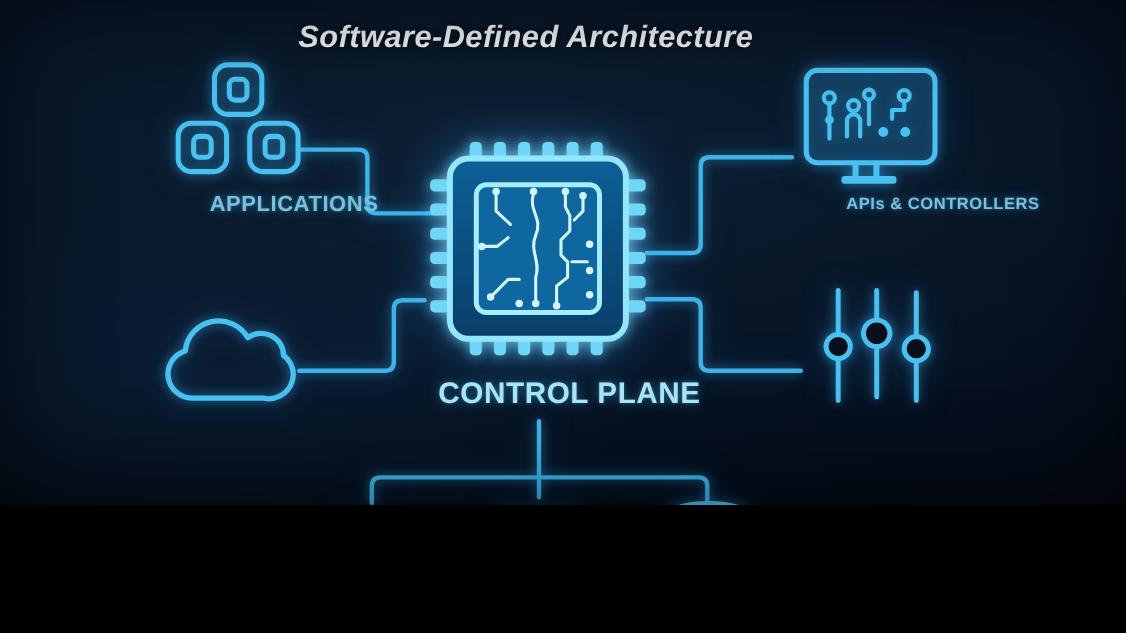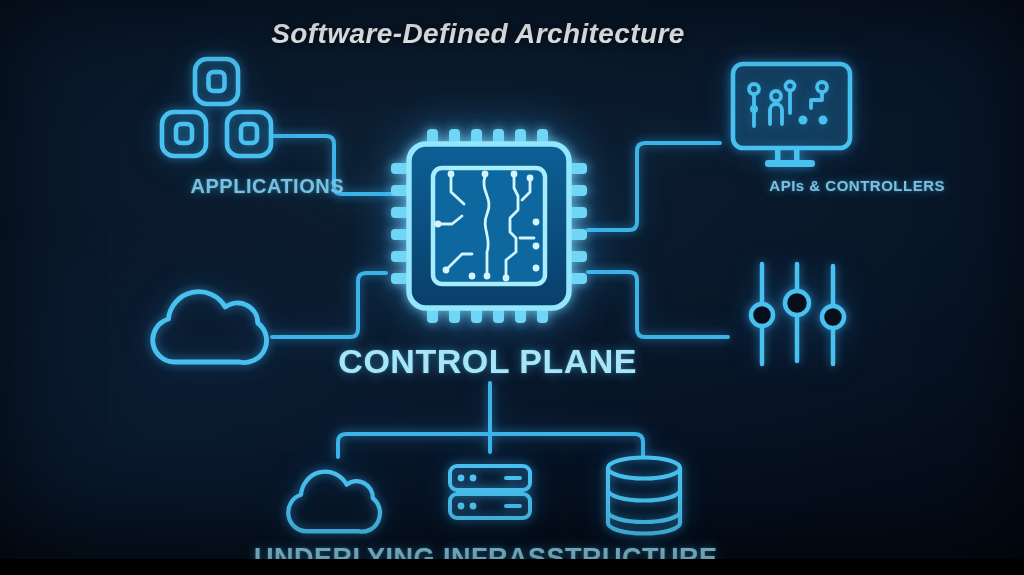--- a/index.html
+++ b/index.html
@@ -1,37 +1,37 @@
 <!DOCTYPE html>
 <html><head>
 <meta charset="utf-8">
 <style>
   html,body{margin:0;padding:0;background:#000;}
   .canvas{
-    position:relative;width:1024px;height:559px;overflow:hidden;
+    position:relative;width:1024px;height:459px;overflow:hidden;
     font-family:"Liberation Sans",sans-serif;
     background:
       radial-gradient(62% 55% at 16% 78%, rgba(28,70,112,.16) 0%, rgba(28,70,112,0) 70%),
       radial-gradient(120% 95% at 42% 30%, #0d1f31 0%, #081527 45%, #040c18 76%, #02070f 100%);
   }
   .canvas::after{content:"";position:absolute;inset:0;pointer-events:none;
     box-shadow:inset 0 0 90px rgba(0,0,0,.55);}
   .abs{position:absolute;}
   .title{
     left:0;top:18px;width:956px;text-align:center;
     font-size:28px;font-weight:bold;font-style:italic;letter-spacing:.4px;
     color:#f0f3f6;text-shadow:0 1px 8px rgba(0,0,0,.65);
   }
   .node-label{
     text-align:right;font-weight:bold;letter-spacing:.5px;
     text-shadow:0 0 12px rgba(80,200,255,.45), 0 0 3px rgba(80,200,255,.35);
     white-space:nowrap;
   }
   .lbl-apps{left:94px;top:175px;width:250px;font-size:20px;color:#79c0de;}
-  .lbl-cp{left:337px;top:342px;width:300px;font-size:34px;color:#a7e5f7;}
+  .lbl-cp{left:337px;top:342px;width:300px;font-size:27px;color:#a7e5f7;}
   .lbl-api{left:655px;top:177px;width:290px;font-size:15px;color:#7cc0de;}
   .lbl-infra{left:254px;top:543px;width:442px;font-size:27px;color:#90d4ec;}
   svg{display:block;overflow:visible;}
   .neon{filter:drop-shadow(0 0 5px rgba(64,190,255,.55)) drop-shadow(0 0 14px rgba(30,140,230,.30));}
   .neon-strong{filter:drop-shadow(0 0 6px rgba(130,225,255,.75)) drop-shadow(0 0 22px rgba(40,160,255,.45));}
   .wire{stroke:#3cb4e8;stroke-width:4;fill:none;stroke-linecap:round;}
   .ic{stroke:#49c1f0;fill:none;stroke-linecap:round;stroke-linejoin:round;}
 </style>
 </head>
 <body>

